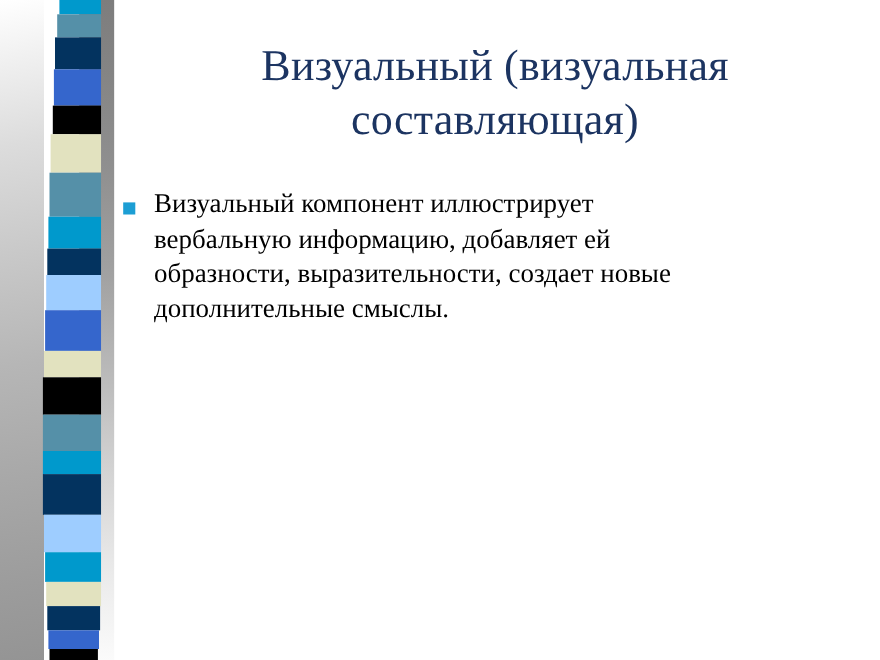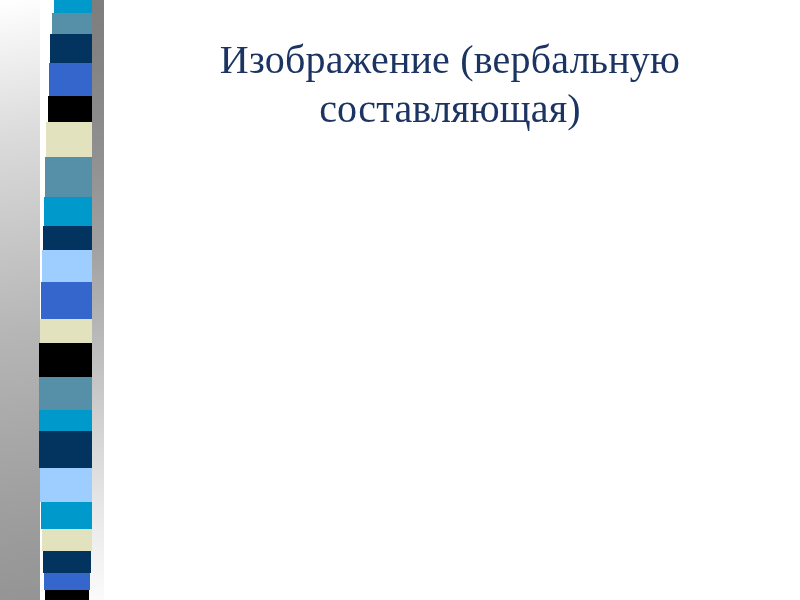--- a/index.html
+++ b/index.html
@@ -153,16 +153,22 @@
         <div class="band" style="top: 431px; height: 37px; left: 5px; width: 53px; background: rgb(3, 51, 95);"></div>
         <div class="band" style="top: 468px; height: 34px; left: 6px; width: 52px; background: rgb(158, 205, 255);"></div>
         <div class="band" style="top: 502px; height: 27px; left: 7px; width: 51px; background: rgb(0, 153, 204);"></div>
         <div class="band" style="top: 529px; height: 22px; left: 8px; width: 50px; background: rgb(226, 226, 191);"></div>
         <div class="band" style="top: 551px; height: 22px; left: 9px; width: 48px; background: rgb(3, 51, 95);"></div>
         <div class="band" style="top: 573px; height: 17px; left: 10px; width: 46px; background: rgb(53, 102, 204);"></div>
         <div class="band" style="top: 590px; height: 10px; left: 11px; width: 44px; background: rgb(0, 0, 0);"></div>
       </div>
   </div>
 
-  <h1 class="title">Изображение (вербальную составляющая)</h1>
+  <h1 class="title">Визуальный (визуальная составляющая)</h1>
 
+  <div class="body-block">
+    <div class="bullet-row">
+      <span class="bullet-marker"></span>
+      <p class="bullet-text">Визуальный компонент иллюстрирует вербальную информацию, добавляет ей образности, выразительности, создает новые дополнительные смыслы.</p>
+    </div>
+  </div>
 
 </div>
 
 </body></html>

